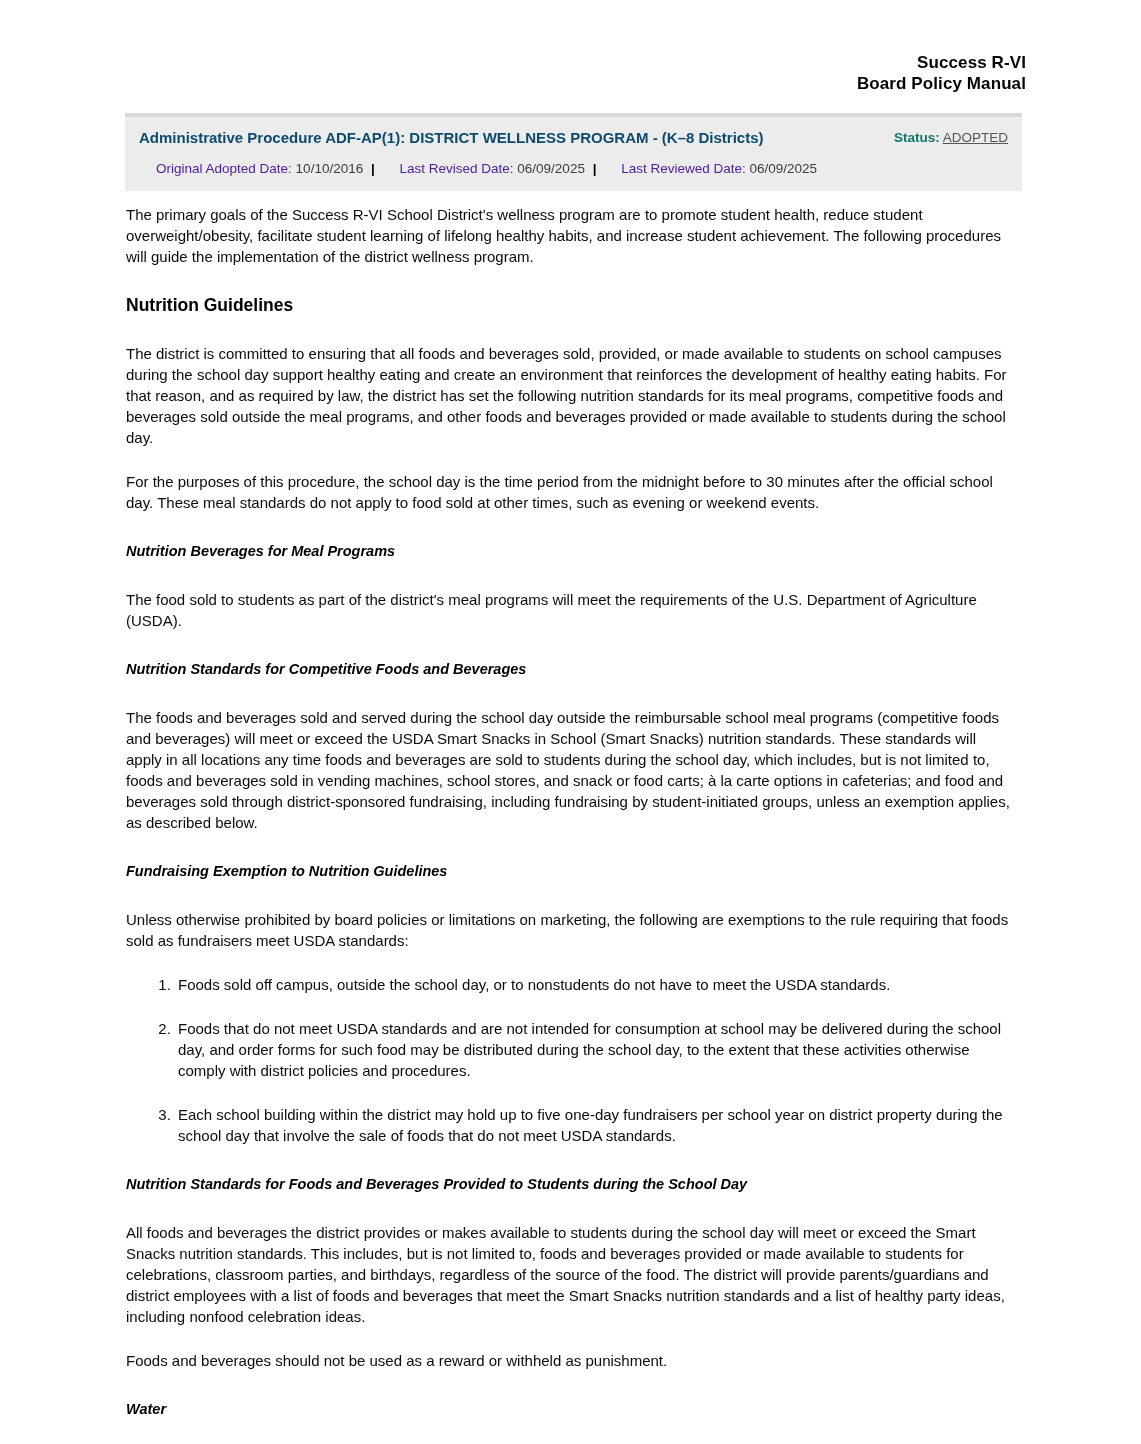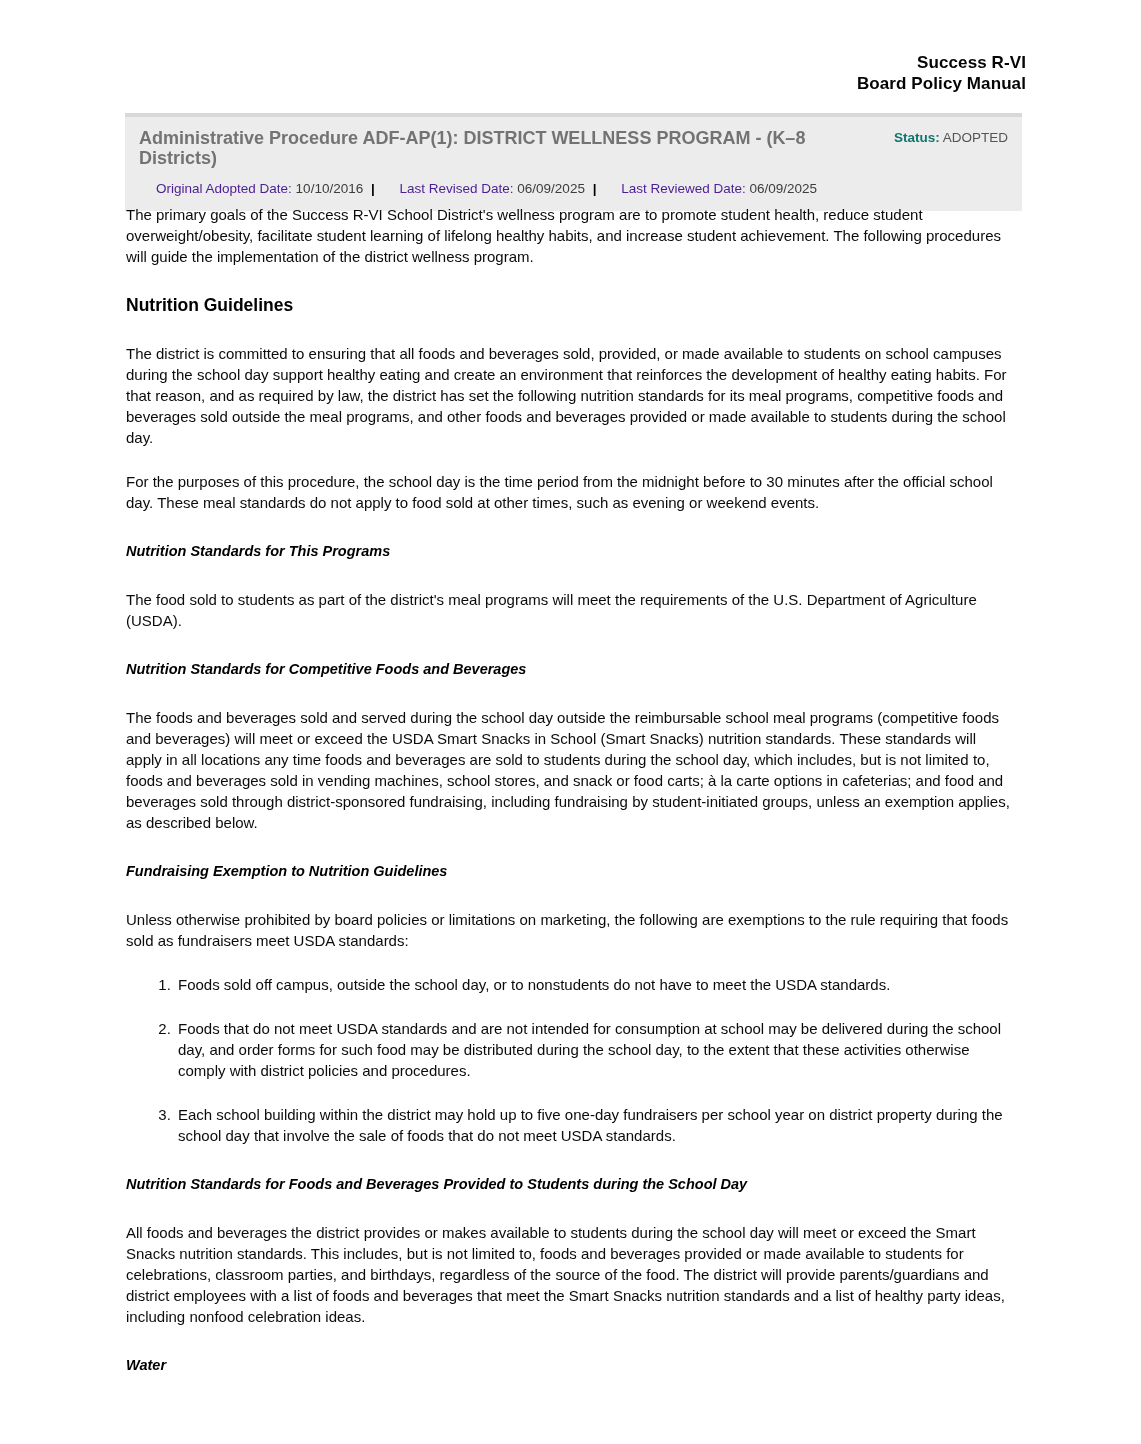--- a/index.html
+++ b/index.html
@@ -32,32 +32,32 @@
     border-top: 4px solid #d8d8d8;
     padding: 11px 14px 14px 14px;
   }
   .policy-title-row {
     display: flex;
     justify-content: space-between;
     align-items: flex-start;
   }
   .policy-title {
     font-weight: bold;
-    font-size: 18px;
+    font-size: 15px;
     line-height: 20px;
-    color: #737373;
+    color: #0c4a6e;
   }
   .policy-status {
     font-size: 13.5px;
     white-space: nowrap;
     margin-left: 24px;
     padding-top: 2px;
   }
   .policy-status .lbl { font-weight: bold; color: #0f766e; }
-  .policy-status .val { color: #555; }
+  .policy-status .val { color: #555; text-decoration: underline; }
   .policy-meta {
     margin-top: 12px;
     font-size: 13.5px;
     line-height: 17px;
   }
   .policy-meta .lbl { font-weight: normal; color: #4c1d95; margin-left: 17px; }
   .policy-meta .val { color: #3d3d3d; }
   .policy-meta .sep { font-weight: bold; color: #000; margin: 0 4px; }
   .content {
     position: absolute;
@@ -119,27 +119,28 @@
     <span class="lbl">Last Reviewed Date:</span>
     <span class="val">06/09/2025</span>
   </div>
 </div>
 
 <div class="content">
   <p>The primary goals of the Success R-VI School District's wellness program are to promote student health, reduce student overweight/obesity, facilitate student learning of lifelong healthy habits, and increase student achievement. The following procedures will guide the implementation of the district wellness program.</p>
   <h2>Nutrition Guidelines</h2>
   <p>The district is committed to ensuring that all foods and beverages sold, provided, or made available to students on school campuses during the school day support healthy eating and create an environment that reinforces the development of healthy eating habits. For that reason, and as required by law, the district has set the following nutrition standards for its meal programs, competitive foods and beverages sold outside the meal programs, and other foods and beverages provided or made available to students during the school day.</p>
   <p>For the purposes of this procedure, the school day is the time period from the midnight before to 30 minutes after the official school day. These meal standards do not apply to food sold at other times, such as evening or weekend events.</p>
-  <h3>Nutrition Standards for This Programs</h3>
+  <h3>Nutrition Beverages for Meal Programs</h3>
   <p>The food sold to students as part of the district's meal programs will meet the requirements of the U.S. Department of Agriculture (USDA).</p>
   <h3>Nutrition Standards for Competitive Foods and Beverages</h3>
   <p>The foods and beverages sold and served during the school day outside the reimbursable school meal programs (competitive foods and beverages) will meet or exceed the USDA Smart Snacks in School (Smart Snacks) nutrition standards. These standards will apply in all locations any time foods and beverages are sold to students during the school day, which includes, but is not limited to, foods and beverages sold in vending machines, school stores, and snack or food carts; à la carte options in cafeterias; and food and beverages sold through district-sponsored fundraising, including fundraising by student-initiated groups, unless an exemption applies, as described below.</p>
   <h3>Fundraising Exemption to Nutrition Guidelines</h3>
   <p>Unless otherwise prohibited by board policies or limitations on marketing, the following are exemptions to the rule requiring that foods sold as fundraisers meet USDA standards:</p>
   <ol>
     <li>Foods sold off campus, outside the school day, or to nonstudents do not have to meet the USDA standards.</li>
     <li>Foods that do not meet USDA standards and are not intended for consumption at school may be delivered during the school day, and order forms for such food may be distributed during the school day, to the extent that these activities otherwise comply with district policies and procedures.</li>
     <li>Each school building within the district may hold up to five one-day fundraisers per school year on district property during the school day that involve the sale of foods that do not meet USDA standards.</li>
   </ol>
   <h3>Nutrition Standards for Foods and Beverages Provided to Students during the School Day</h3>
   <p>All foods and beverages the district provides or makes available to students during the school day will meet or exceed the Smart Snacks nutrition standards. This includes, but is not limited to, foods and beverages provided or made available to students for celebrations, classroom parties, and birthdays, regardless of the source of the food. The district will provide parents/guardians and district employees with a list of foods and beverages that meet the Smart Snacks nutrition standards and a list of healthy party ideas, including nonfood celebration ideas.</p>
+  <p>Foods and beverages should not be used as a reward or withheld as punishment.</p>
   <h3>Water</h3>
 </div>
 
 </body></html>

